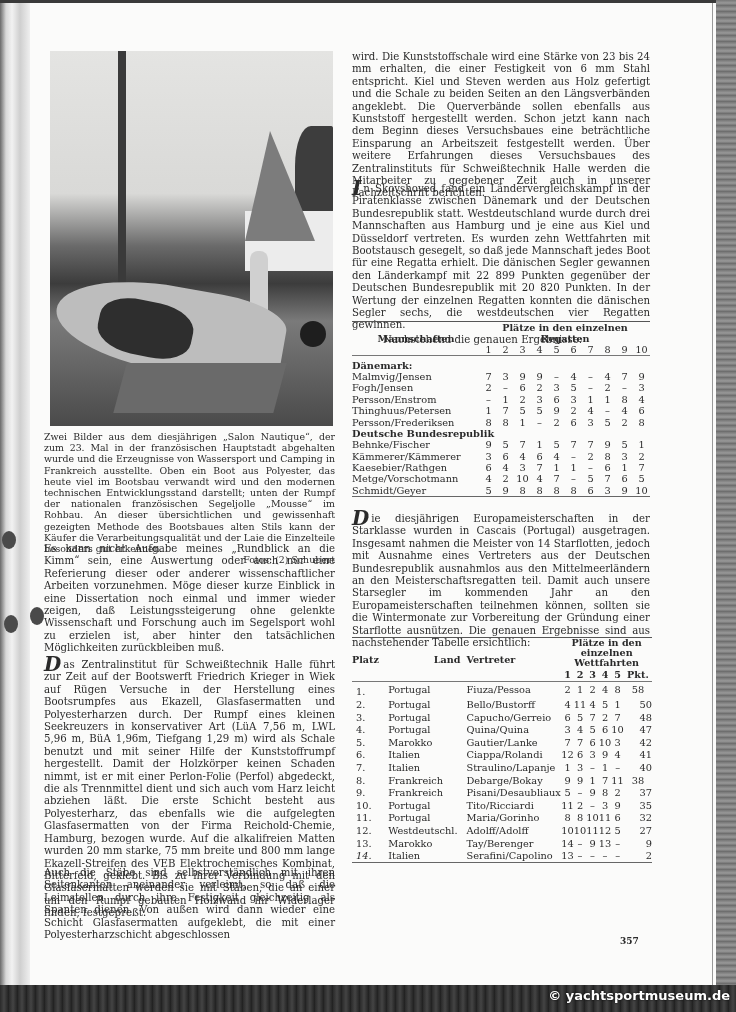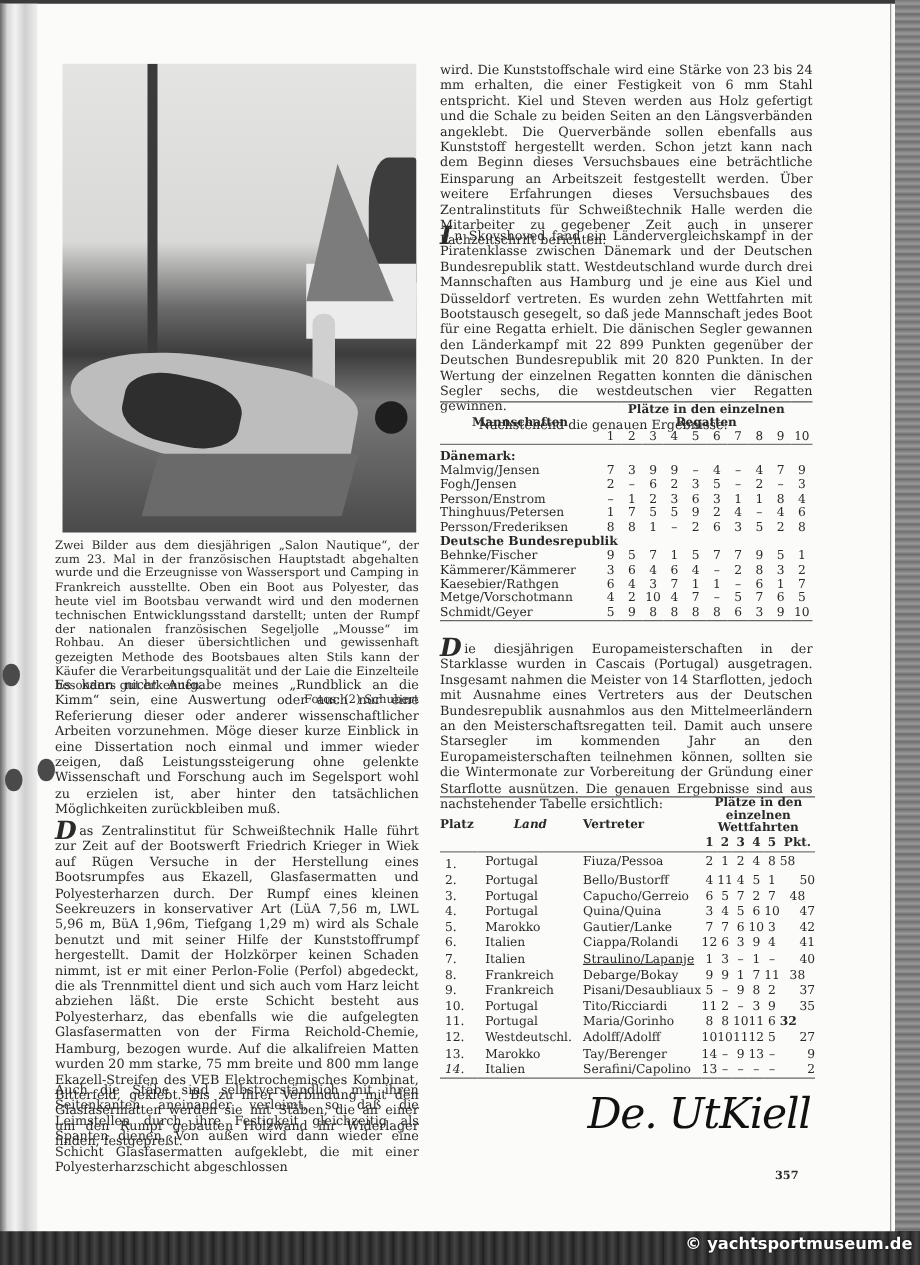--- a/index.html
+++ b/index.html
@@ -286,21 +286,21 @@
   </table>
 
   <div class="col-right text" style="top:510px;">
     <p><span class="dropcap">D</span><span>ie diesjährigen Europameisterschaften in der Starklasse wurden in Cascais (Portugal) ausgetragen. Insgesamt nahmen die Meister von 14 Starflotten, jedoch mit Ausnahme eines Vertreters aus der Deutschen Bundesrepublik ausnahmlos aus den Mittelmeerländern an den Meisterschaftsregatten teil. Damit auch unsere Starsegler im kommenden Jahr an den Europameisterschaften teilnehmen können, sollten sie die Wintermonate zur Vorbereitung der Gründung einer Starflotte ausnützen. Die genauen Ergebnisse sind aus nachstehender Tabelle ersichtlich:</span></p>
   </div>
 
   <table class="t2 rule">
     <thead>
       <tr>
         <th rowspan="2" style="text-align:left; width:30px;">Platz</th>
-        <th rowspan="2" style="text-align:center; width:72px; padding-left:6px;font-style:italic;">Land</th>
+        <th rowspan="2" style="text-align:right; width:72px; padding-left:6px;">Land</th>
         <th rowspan="2" style="text-align:left; width:92px; padding-left:6px;">Vertreter</th>
         <th colspan="6" style="text-align:center; line-height:10px;">Plätze in den einzelnen Wettfahrten</th>
       </tr>
       <tr id="t2-race-head" style="border-bottom:1px solid #777;">
           <th class="num">1</th>
           <th class="num">2</th>
           <th class="num">3</th>
           <th class="num">4</th>
           <th class="num">5</th>
           <th style="text-align: center; width: 28px;">Pkt.</th>
@@ -309,21 +309,21 @@
     <tbody id="t2-body">
         <tr>
           <td style="padding-left:4px;padding-top:4px;">1.</td>
           <td style="padding-left:6px;">Portugal</td>
           <td style="padding-left:6px;">Fiuza/Pessoa</td>
           <td class="num">2</td>
           <td class="num">1</td>
           <td class="num">2</td>
           <td class="num">4</td>
           <td class="num">8</td>
-          <td style="text-align:left;">58</td>
+          <td style="text-align:center;">58</td>
         </tr>
         <tr>
           <td style="padding-left:4px;">2.</td>
           <td style="padding-left:6px;">Portugal</td>
           <td style="padding-left:6px;">Bello/Bustorff</td>
           <td class="num">4</td>
           <td class="num">11</td>
           <td class="num">4</td>
           <td class="num">5</td>
           <td class="num">1</td>
@@ -331,21 +331,21 @@
         </tr>
         <tr>
           <td style="padding-left:4px;">3.</td>
           <td style="padding-left:6px;">Portugal</td>
           <td style="padding-left:6px;">Capucho/Gerreio</td>
           <td class="num">6</td>
           <td class="num">5</td>
           <td class="num">7</td>
           <td class="num">2</td>
           <td class="num">7</td>
-          <td style="text-align:center;">48</td>
+          <td style="text-align:right;">48</td>
         </tr>
         <tr>
           <td style="padding-left:4px;">4.</td>
           <td style="padding-left:6px;">Portugal</td>
           <td style="padding-left:6px;">Quina/Quina</td>
           <td class="num">3</td>
           <td class="num">4</td>
           <td class="num">5</td>
           <td class="num">6</td>
           <td class="num">10</td>
@@ -369,21 +369,21 @@
           <td class="num">12</td>
           <td class="num">6</td>
           <td class="num">3</td>
           <td class="num">9</td>
           <td class="num">4</td>
           <td style="text-align:right;">41</td>
         </tr>
         <tr>
           <td style="padding-left:4px;">7.</td>
           <td style="padding-left:6px;">Italien</td>
-          <td style="padding-left:6px;text-decoration:underline;">Straulino/Lapanje</td>
+          <td style="padding-left:6px;">Straulino/Lapanje</td>
           <td class="num">1</td>
           <td class="num">3</td>
           <td class="num">–</td>
           <td class="num">1</td>
           <td class="num">–</td>
           <td style="text-align:right;">40</td>
         </tr>
         <tr>
           <td style="padding-left:4px;">8.</td>
           <td style="padding-left:6px;">Frankreich</td>
@@ -419,21 +419,21 @@
         </tr>
         <tr>
           <td style="padding-left:4px;">11.</td>
           <td style="padding-left:6px;">Portugal</td>
           <td style="padding-left:6px;">Maria/Gorinho</td>
           <td class="num">8</td>
           <td class="num">8</td>
           <td class="num">10</td>
           <td class="num">11</td>
           <td class="num">6</td>
-          <td style="text-align:left;font-weight:bold;">32</td>
+          <td style="text-align:right;">32</td>
         </tr>
         <tr>
           <td style="padding-left:4px;">12.</td>
           <td style="padding-left:6px;">Westdeutschl.</td>
           <td style="padding-left:6px;">Adolff/Adolff</td>
           <td class="num">10</td>
           <td class="num">10</td>
           <td class="num">11</td>
           <td class="num">12</td>
           <td class="num">5</td>
@@ -457,19 +457,18 @@
           <td class="num">13</td>
           <td class="num">–</td>
           <td class="num">–</td>
           <td class="num">–</td>
           <td class="num">–</td>
           <td style="text-align:right;">2</td>
         </tr>
       </tbody>
   </table>
 
-  <div class="signature">De. UtKiell</div>
   <div class="page-number">357</div>
 </div>
 
 <div class="edge-right"></div>
 <div class="bottom-band"></div>
 <div class="watermark">© yachtsportmuseum.de</div>
 
 </body></html>

